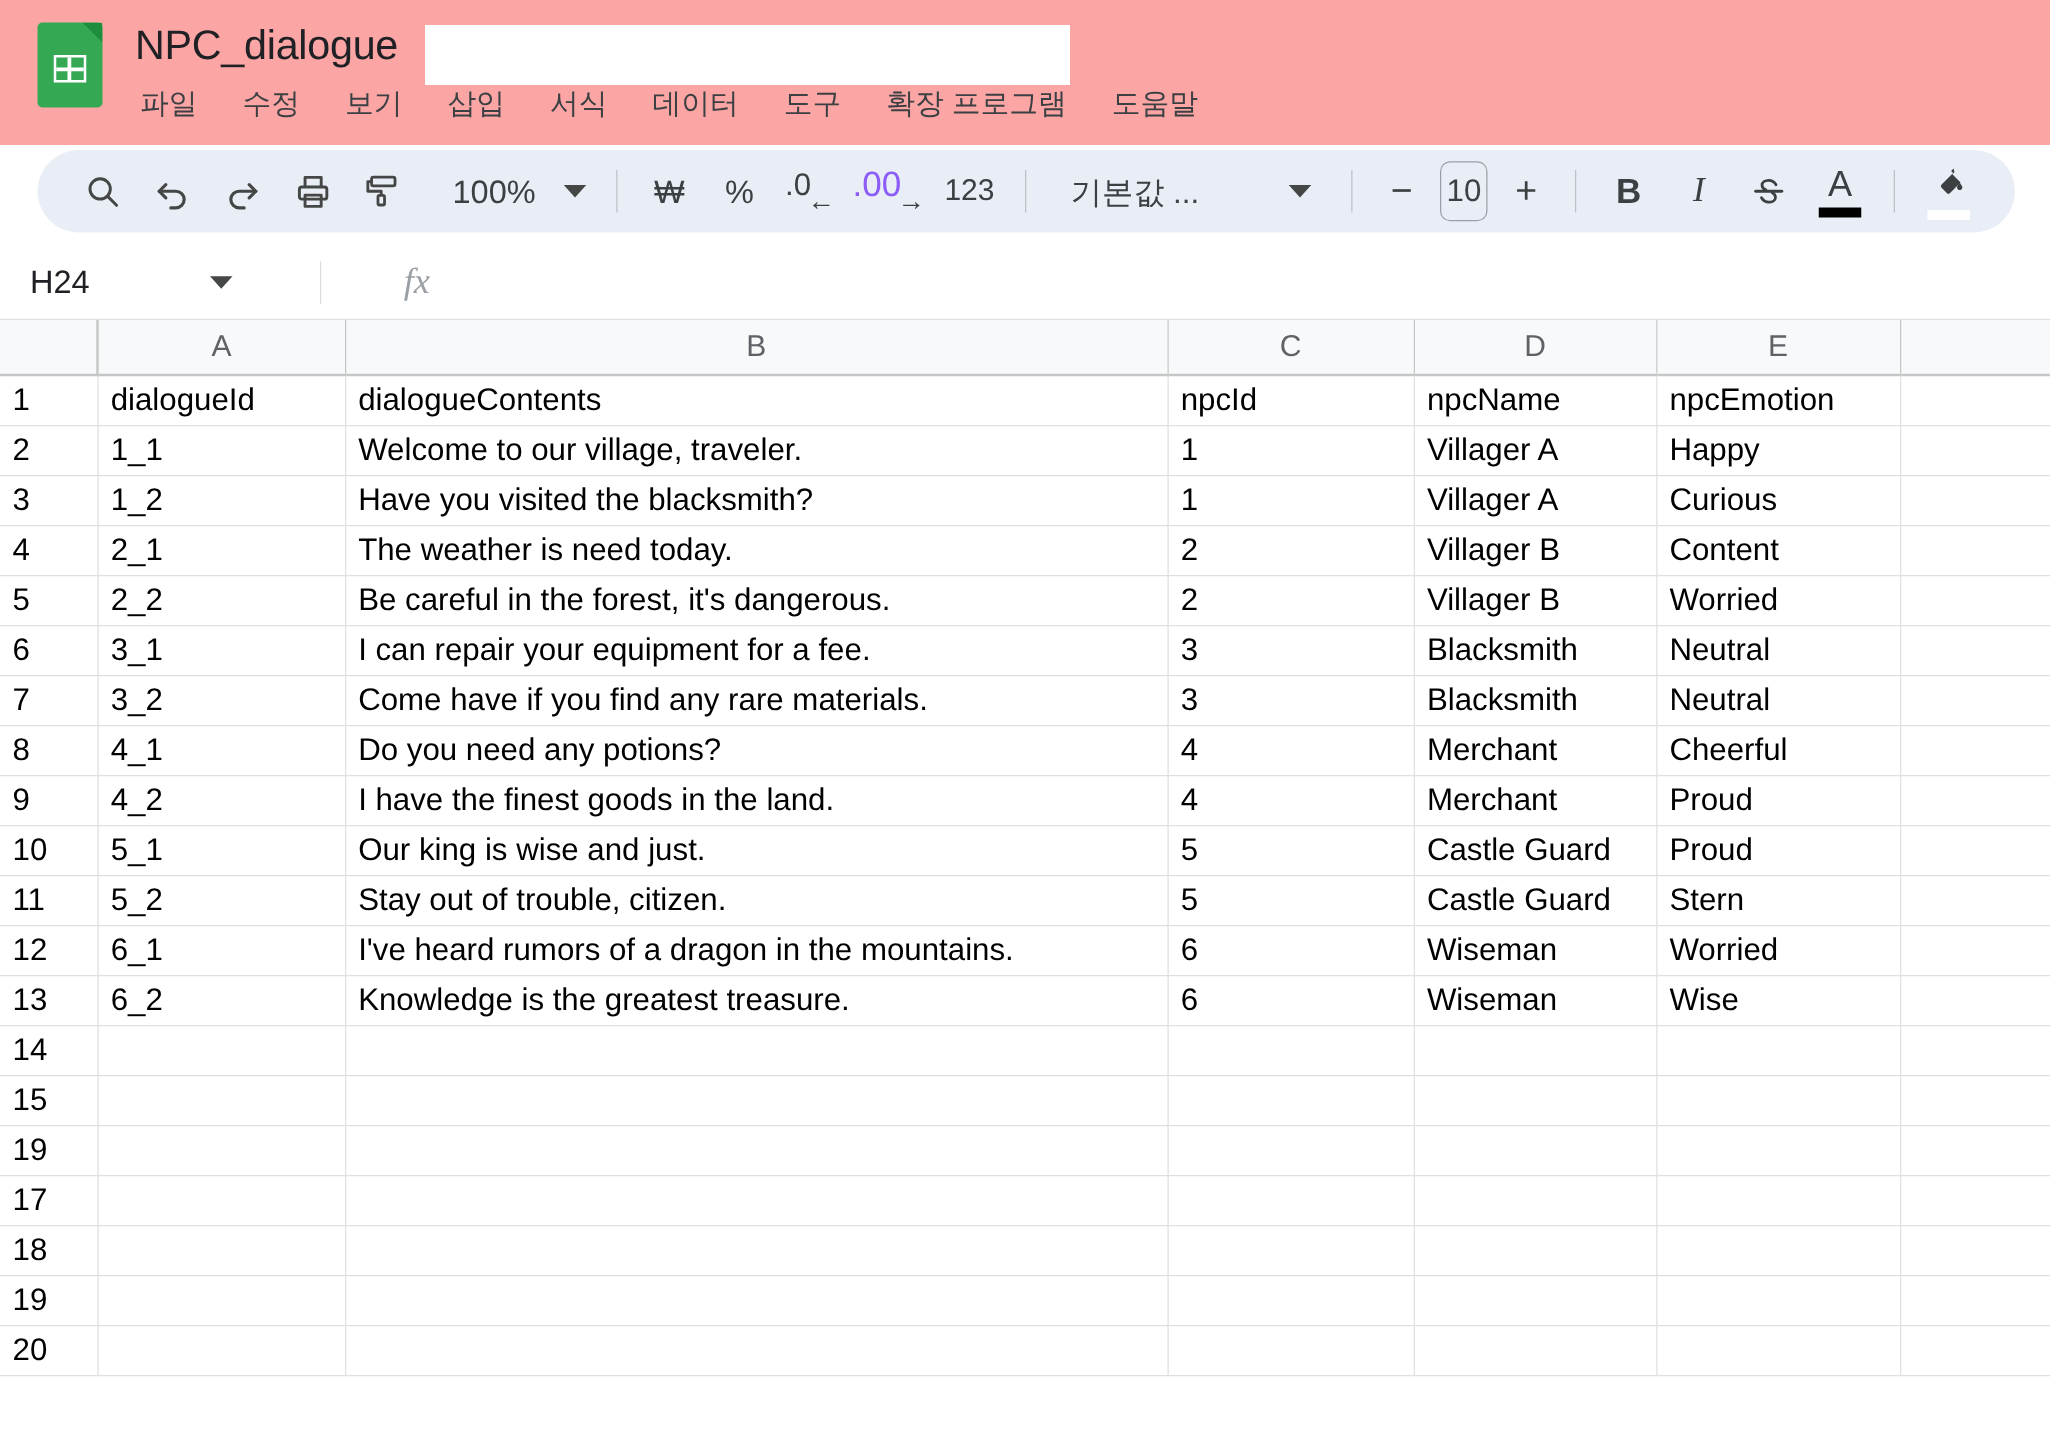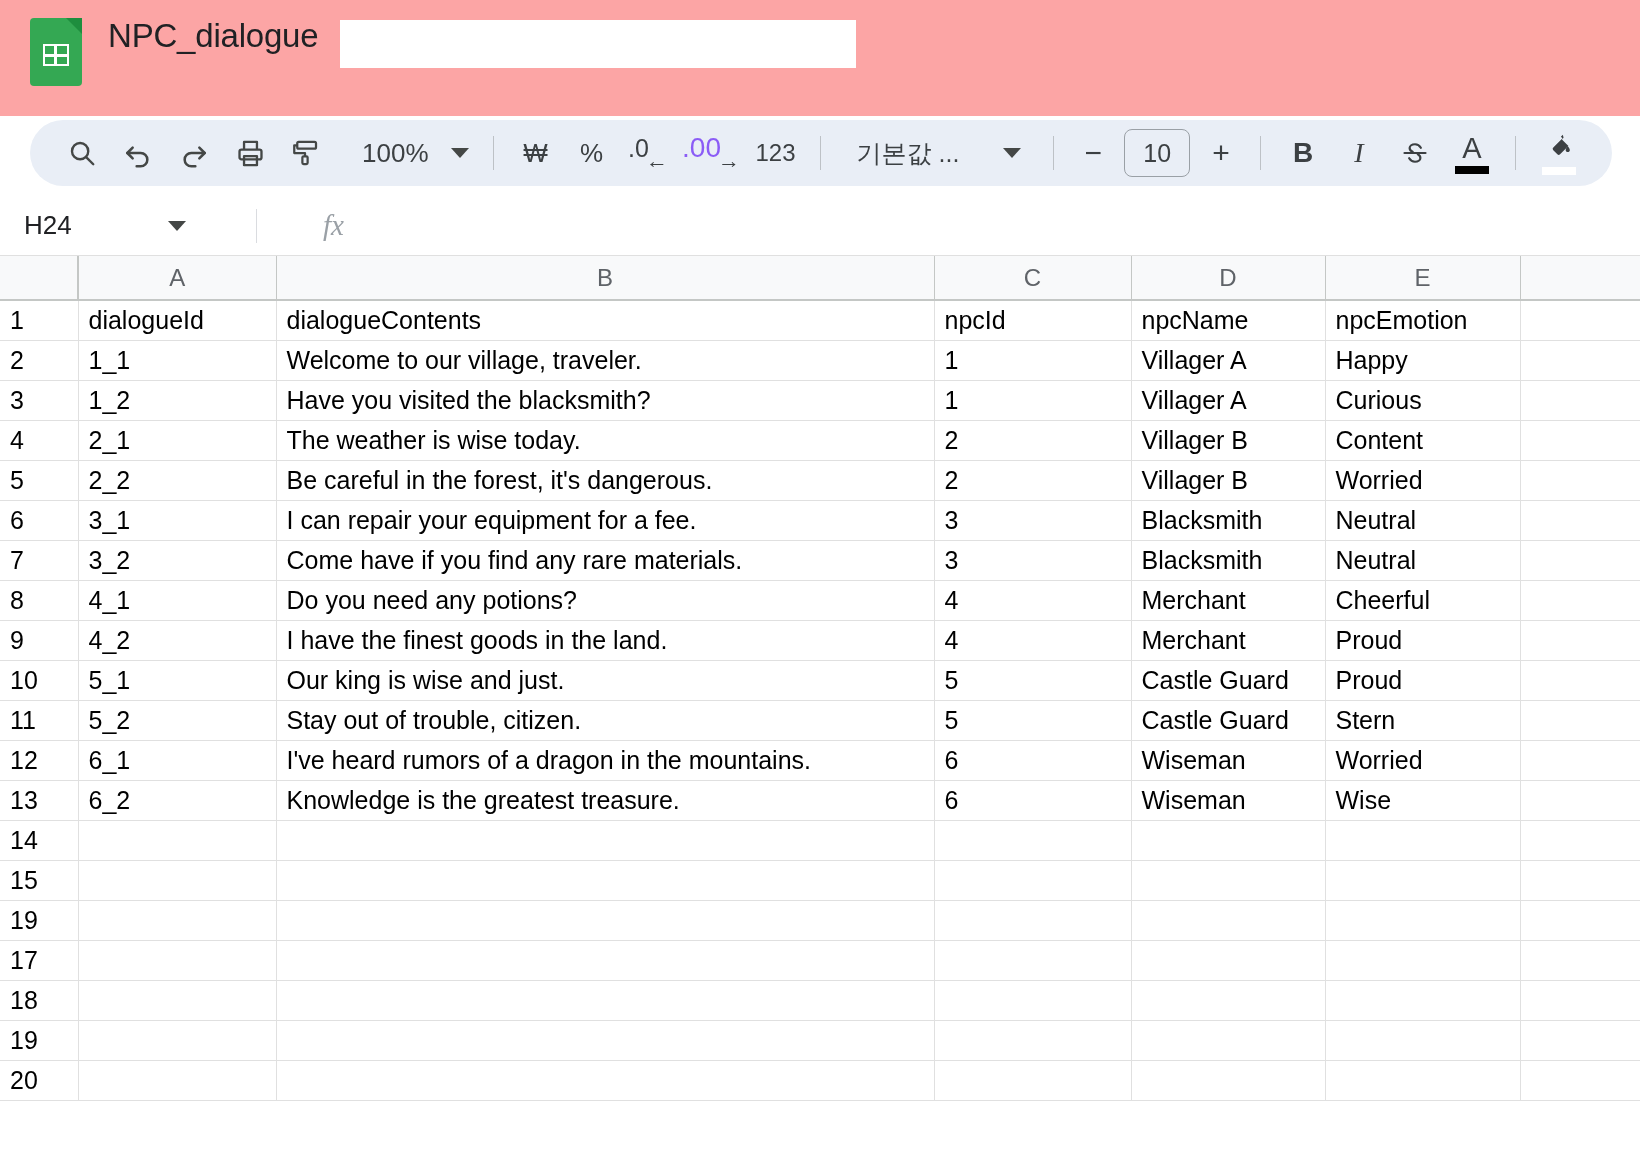--- a/index.html
+++ b/index.html
@@ -120,21 +120,21 @@
     margin-left: 14px;
   }
   .tb-zoom .zl { font-size: 26px; color: #3c4043; }
   .tb-text {
     font-size: 26px; color: #3c4043;
     display: flex; align-items: center; justify-content: center;
     height: 52px; min-width: 56px; padding: 0 10px;
     border-radius: 8px; cursor: pointer; flex: 0 0 auto;
   }
   .tb-font {
-    display: flex; align-items: center; gap: 44px;
+    display: flex; align-items: center; gap: 72px;
     height: 52px; padding: 0 12px 0 16px;
     border-radius: 8px; cursor: pointer;
     margin: 0 6px;
   }
   .tb-font .fl { font-size: 25px; color: #3c4043; white-space: nowrap; }
   .caret {
     width: 0; height: 0;
     border-left: 9px solid transparent;
     border-right: 9px solid transparent;
     border-top: 10px solid #444746;
@@ -265,20 +265,31 @@
 <body>
 
 <div class="appbar">
   <div class="doc-icon">
     <div class="fold"></div>
     <div class="grid"></div>
   </div>
   <div class="title-block">
     <span class="doc-title">NPC_dialogue</span>
     <div class="title-blank"></div>
+    <div class="menubar">
+      <div class="menu-item">파일</div>
+      <div class="menu-item">수정</div>
+      <div class="menu-item">보기</div>
+      <div class="menu-item">삽입</div>
+      <div class="menu-item">서식</div>
+      <div class="menu-item">데이터</div>
+      <div class="menu-item">도구</div>
+      <div class="menu-item">확장 프로그램</div>
+      <div class="menu-item">도움말</div>
+    </div>
   </div>
 </div>
 
 <div class="toolbar-wrap">
   <div class="toolbar">
 
     <div class="tb-btn">
       <svg width="30" height="30" viewBox="0 0 24 24" fill="none" stroke="#444746" stroke-width="1.9">
         <circle cx="10.5" cy="10.5" r="6.5"></circle>
           <line x1="15.3" y1="15.3" x2="21" y2="21" stroke-linecap="round"></line>
@@ -439,21 +450,21 @@
           <td class="cell">1_2</td>
           <td class="cell">Have you visited the blacksmith?</td>
           <td class="cell num">1</td>
           <td class="cell">Villager A</td>
           <td class="cell">Curious</td>
           <td class="cell"></td>
         </tr>
         <tr>
           <td class="rowhead">4</td>
           <td class="cell">2_1</td>
-          <td class="cell">The weather is wise today.</td>
+          <td class="cell">The weather is need today.</td>
           <td class="cell num">2</td>
           <td class="cell">Villager B</td>
           <td class="cell">Content</td>
           <td class="cell"></td>
         </tr>
         <tr>
           <td class="rowhead">5</td>
           <td class="cell">2_2</td>
           <td class="cell">Be careful in the forest, it's dangerous.</td>
           <td class="cell num">2</td>

